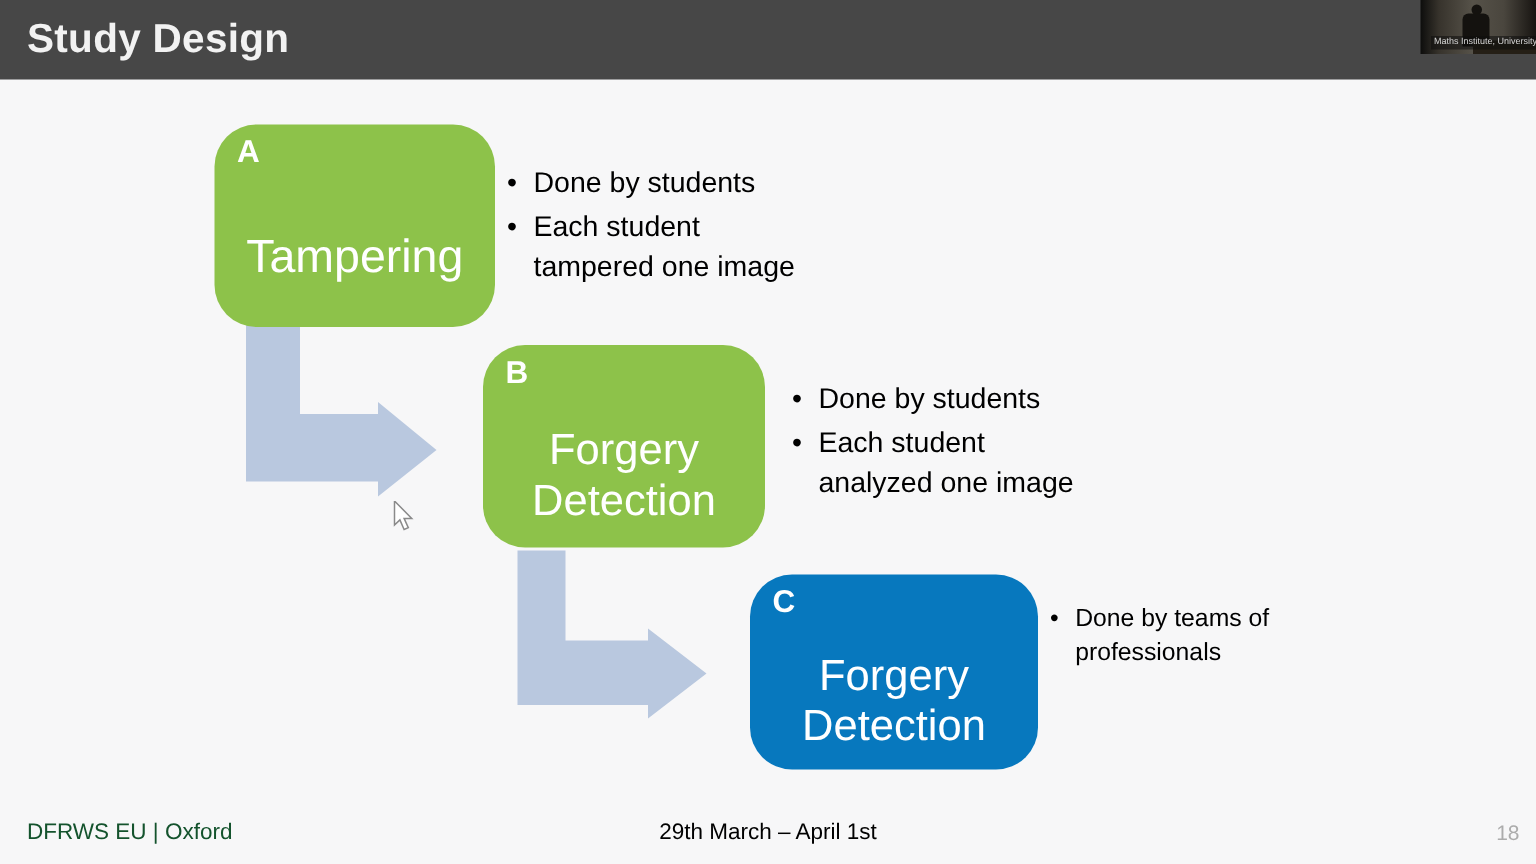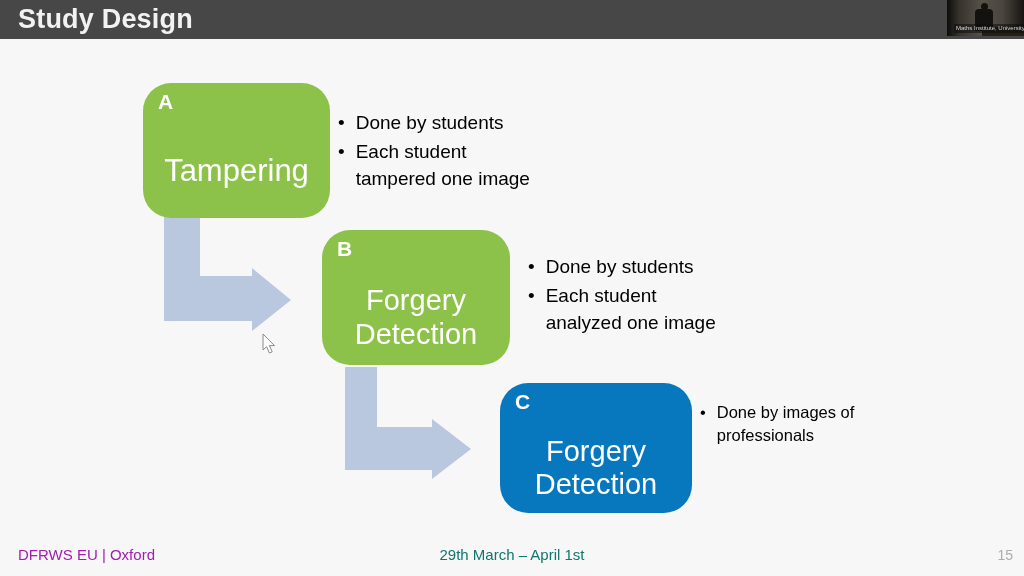--- a/index.html
+++ b/index.html
@@ -7,21 +7,21 @@
     position: relative;
     width: 1024px;
     height: 576px;
     background: #f7f7f8;
     font-family: "Liberation Sans", sans-serif;
     overflow: hidden;
   }
 
   
   .header {
-    position: absolute; top: 0; left: 0; right: 0; height: 39px;
+    position: absolute; top: 0; left: 0; right: 0; height: 53px;
     background: #474747;
   }
   .header-title {
     position: absolute; left: 18px; top: 50%; transform: translateY(-52%);
     color: #f2f2f2; font-size: 27px; font-weight: 600; letter-spacing: 0.2px;
   }
 
   
   .webcam {
     position: absolute; top: 0; right: 0; width: 77px; height: 36px;
@@ -57,22 +57,22 @@
   .bullets-b { left: 528px; top: 253px; width: 310px; font-size: 19px; line-height: 27px; }
   .bullets-c { left: 700px; top: 401px; width: 280px; font-size: 16.5px; line-height: 23px; }
   .bullet { display: flex; margin-bottom: 2px; }
   .bullet::before { content: "\2022"; margin-right: 11px; flex: 0 0 auto; }
   .bullet-text { white-space: pre-line; }
 
   
   .overlay { position: absolute; top: 0; left: 0; pointer-events: none; }
 
   
-  .footer-left  { position: absolute; left: 18px;  bottom: 13px; font-size: 15px; color: #a21caf; }
-  .footer-center{ position: absolute; left: 0; right: 0; bottom: 13px; text-align: center; font-size: 15px; color: #0f766e; }
+  .footer-left  { position: absolute; left: 18px;  bottom: 13px; font-size: 15px; color: #14532d; }
+  .footer-center{ position: absolute; left: 0; right: 0; bottom: 13px; text-align: center; font-size: 15px; color: #000000; }
   .footer-right { position: absolute; right: 11px; bottom: 13px; font-size: 14px; color: #acacac; }
 </style>
 </head>
 <body>
 
 <div class="slide">
 
   <div class="header">
     <div class="header-title">Study Design</div>
   </div>
@@ -116,26 +116,26 @@
 analyzed one image</span>
     </div>
   </div>
 
   <div class="step step-c" style="background-color: rgb(7, 120, 190);">
     <span class="step-label">C</span>
     <div class="step-title">Forgery Detection</div>
   </div>
   <div class="bullets bullets-c">
     <div class="bullet">
-      <span class="bullet-text">Done by images of
+      <span class="bullet-text">Done by teams of
 professionals</span>
     </div>
   </div>
 
   <svg class="overlay" style="left:262px; top:334px; width:16px; height:22px;" viewBox="0 0 16 22">
     <polygon points="1,0 1,16 4.6,12.6 7.4,19 10.2,17.8 7.4,11.6 12.5,11.6" fill="#ffffff" stroke="#8a8a8a" stroke-width="1"></polygon>
   </svg>
 
   <div class="footer-left">DFRWS EU | Oxford</div>
   <div class="footer-center">29th March – April 1st</div>
-  <div class="footer-right">15</div>
+  <div class="footer-right">18</div>
 
 </div>
 
 </body></html>

